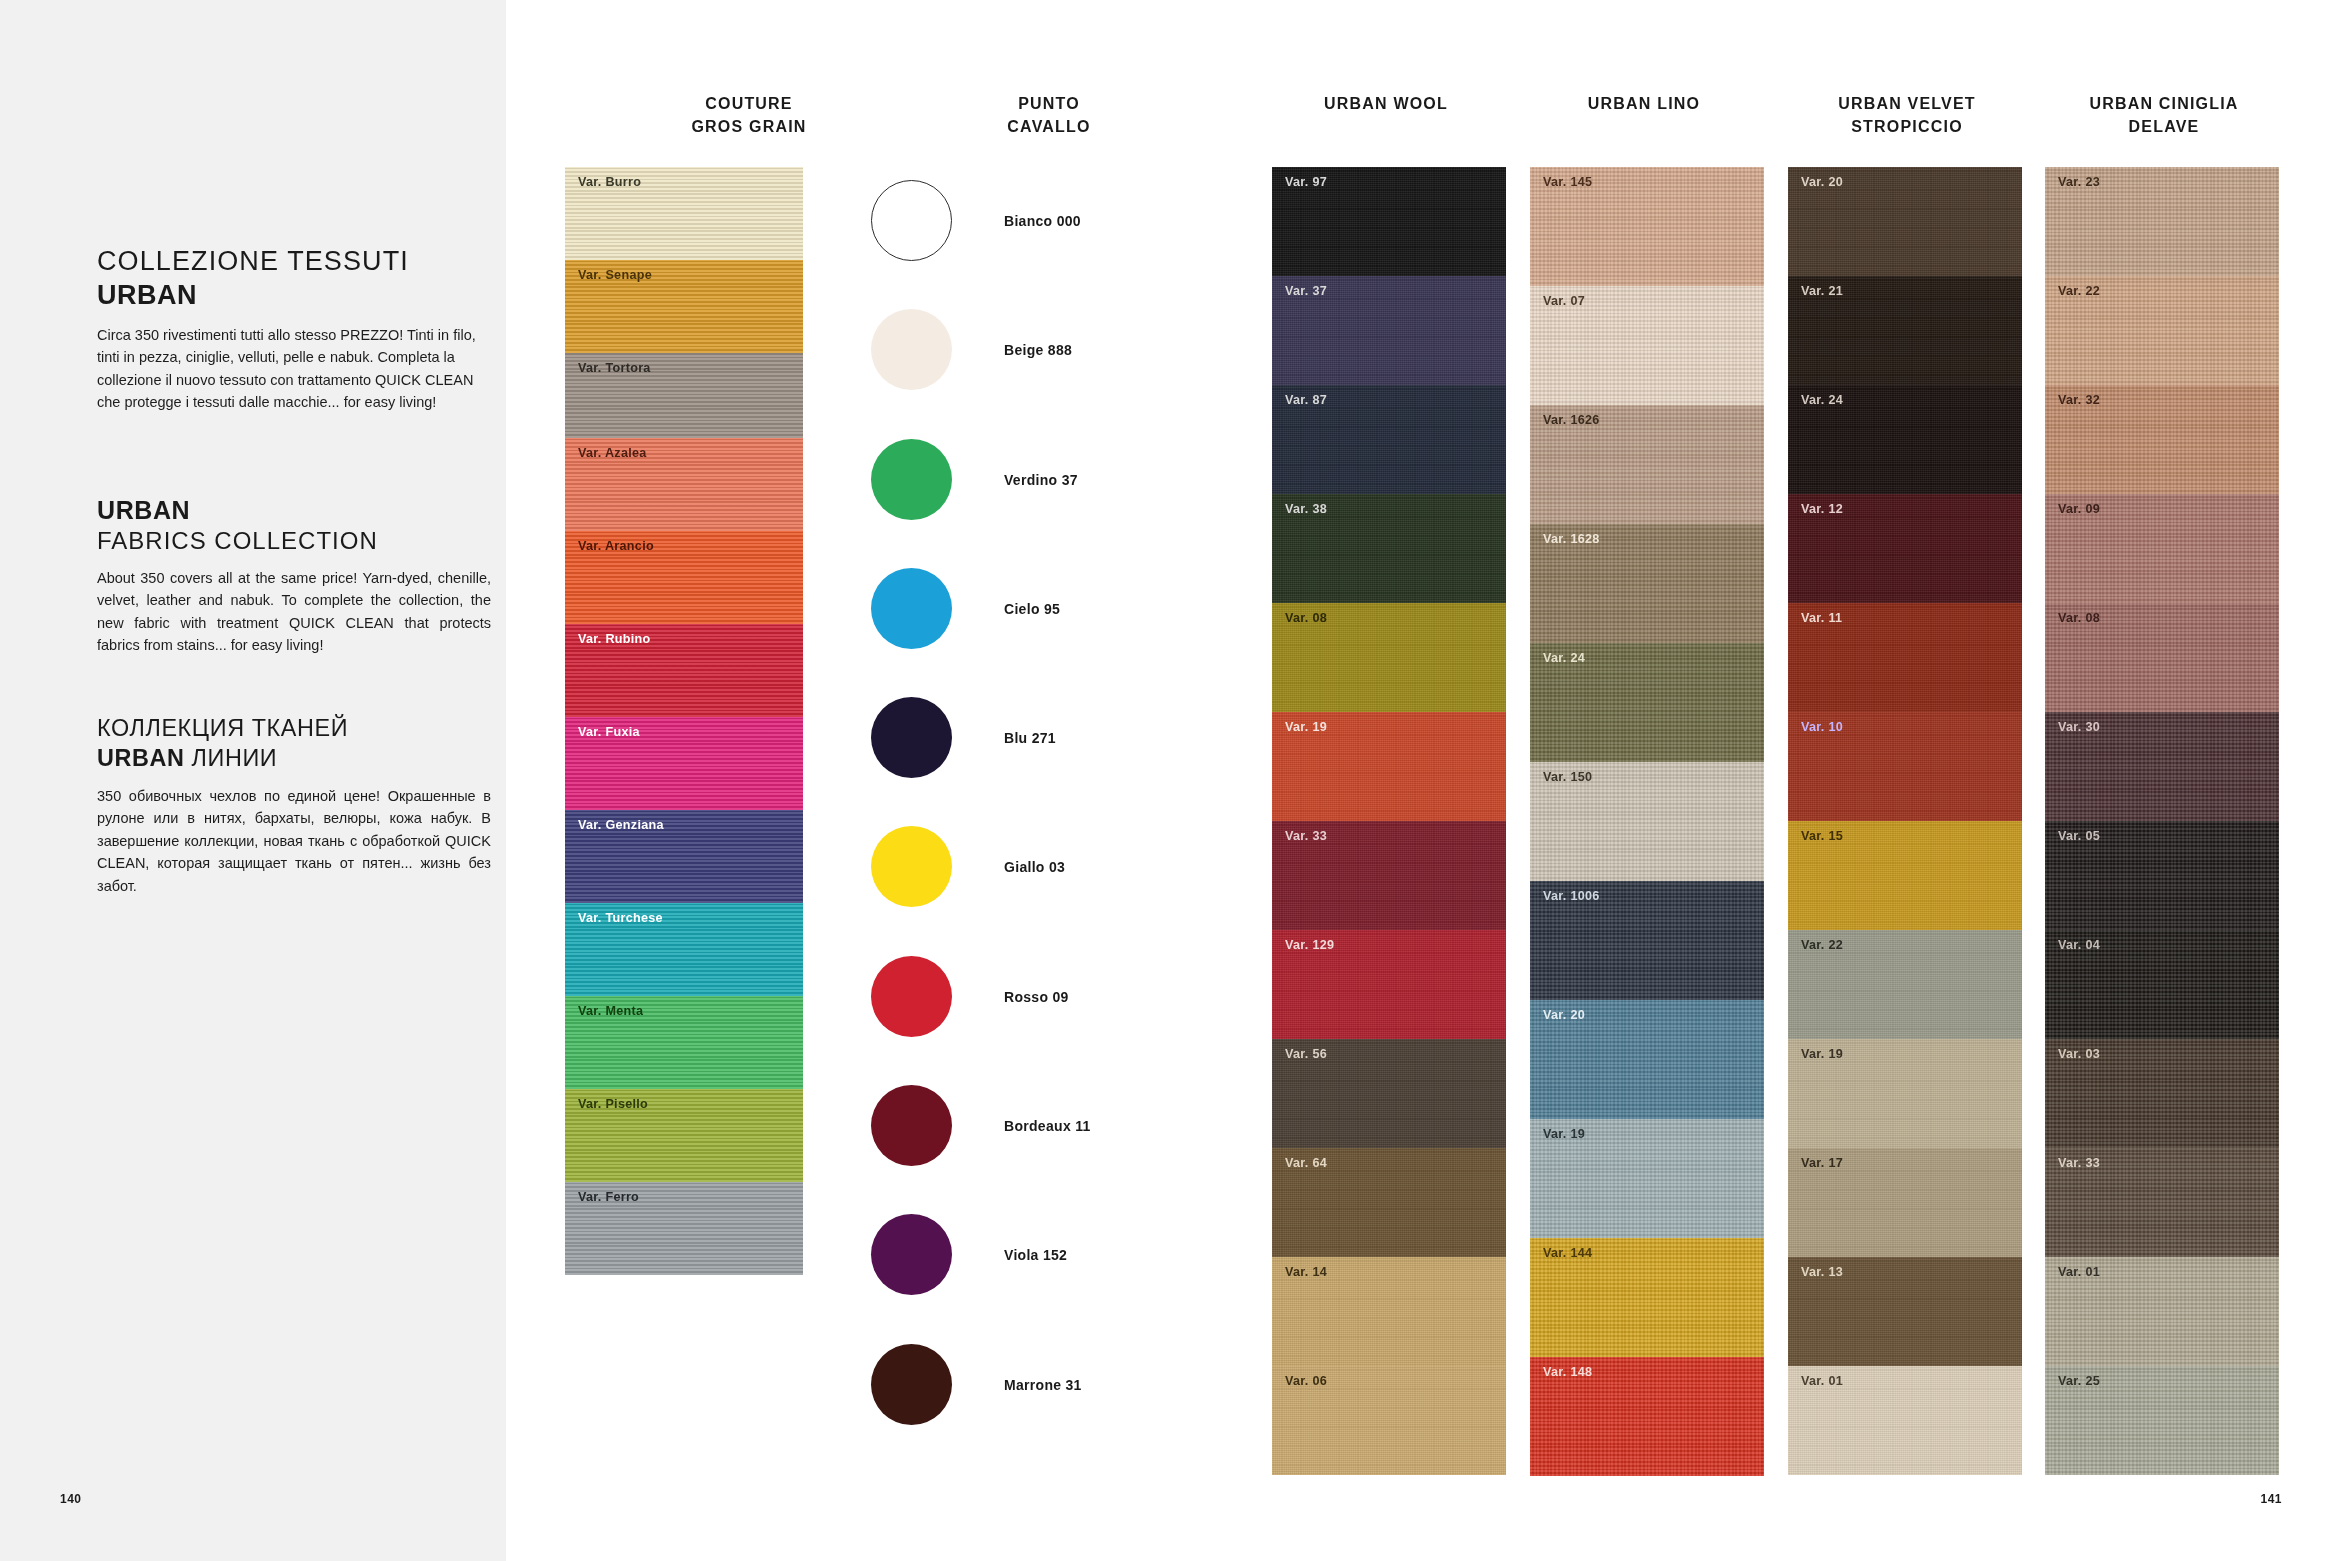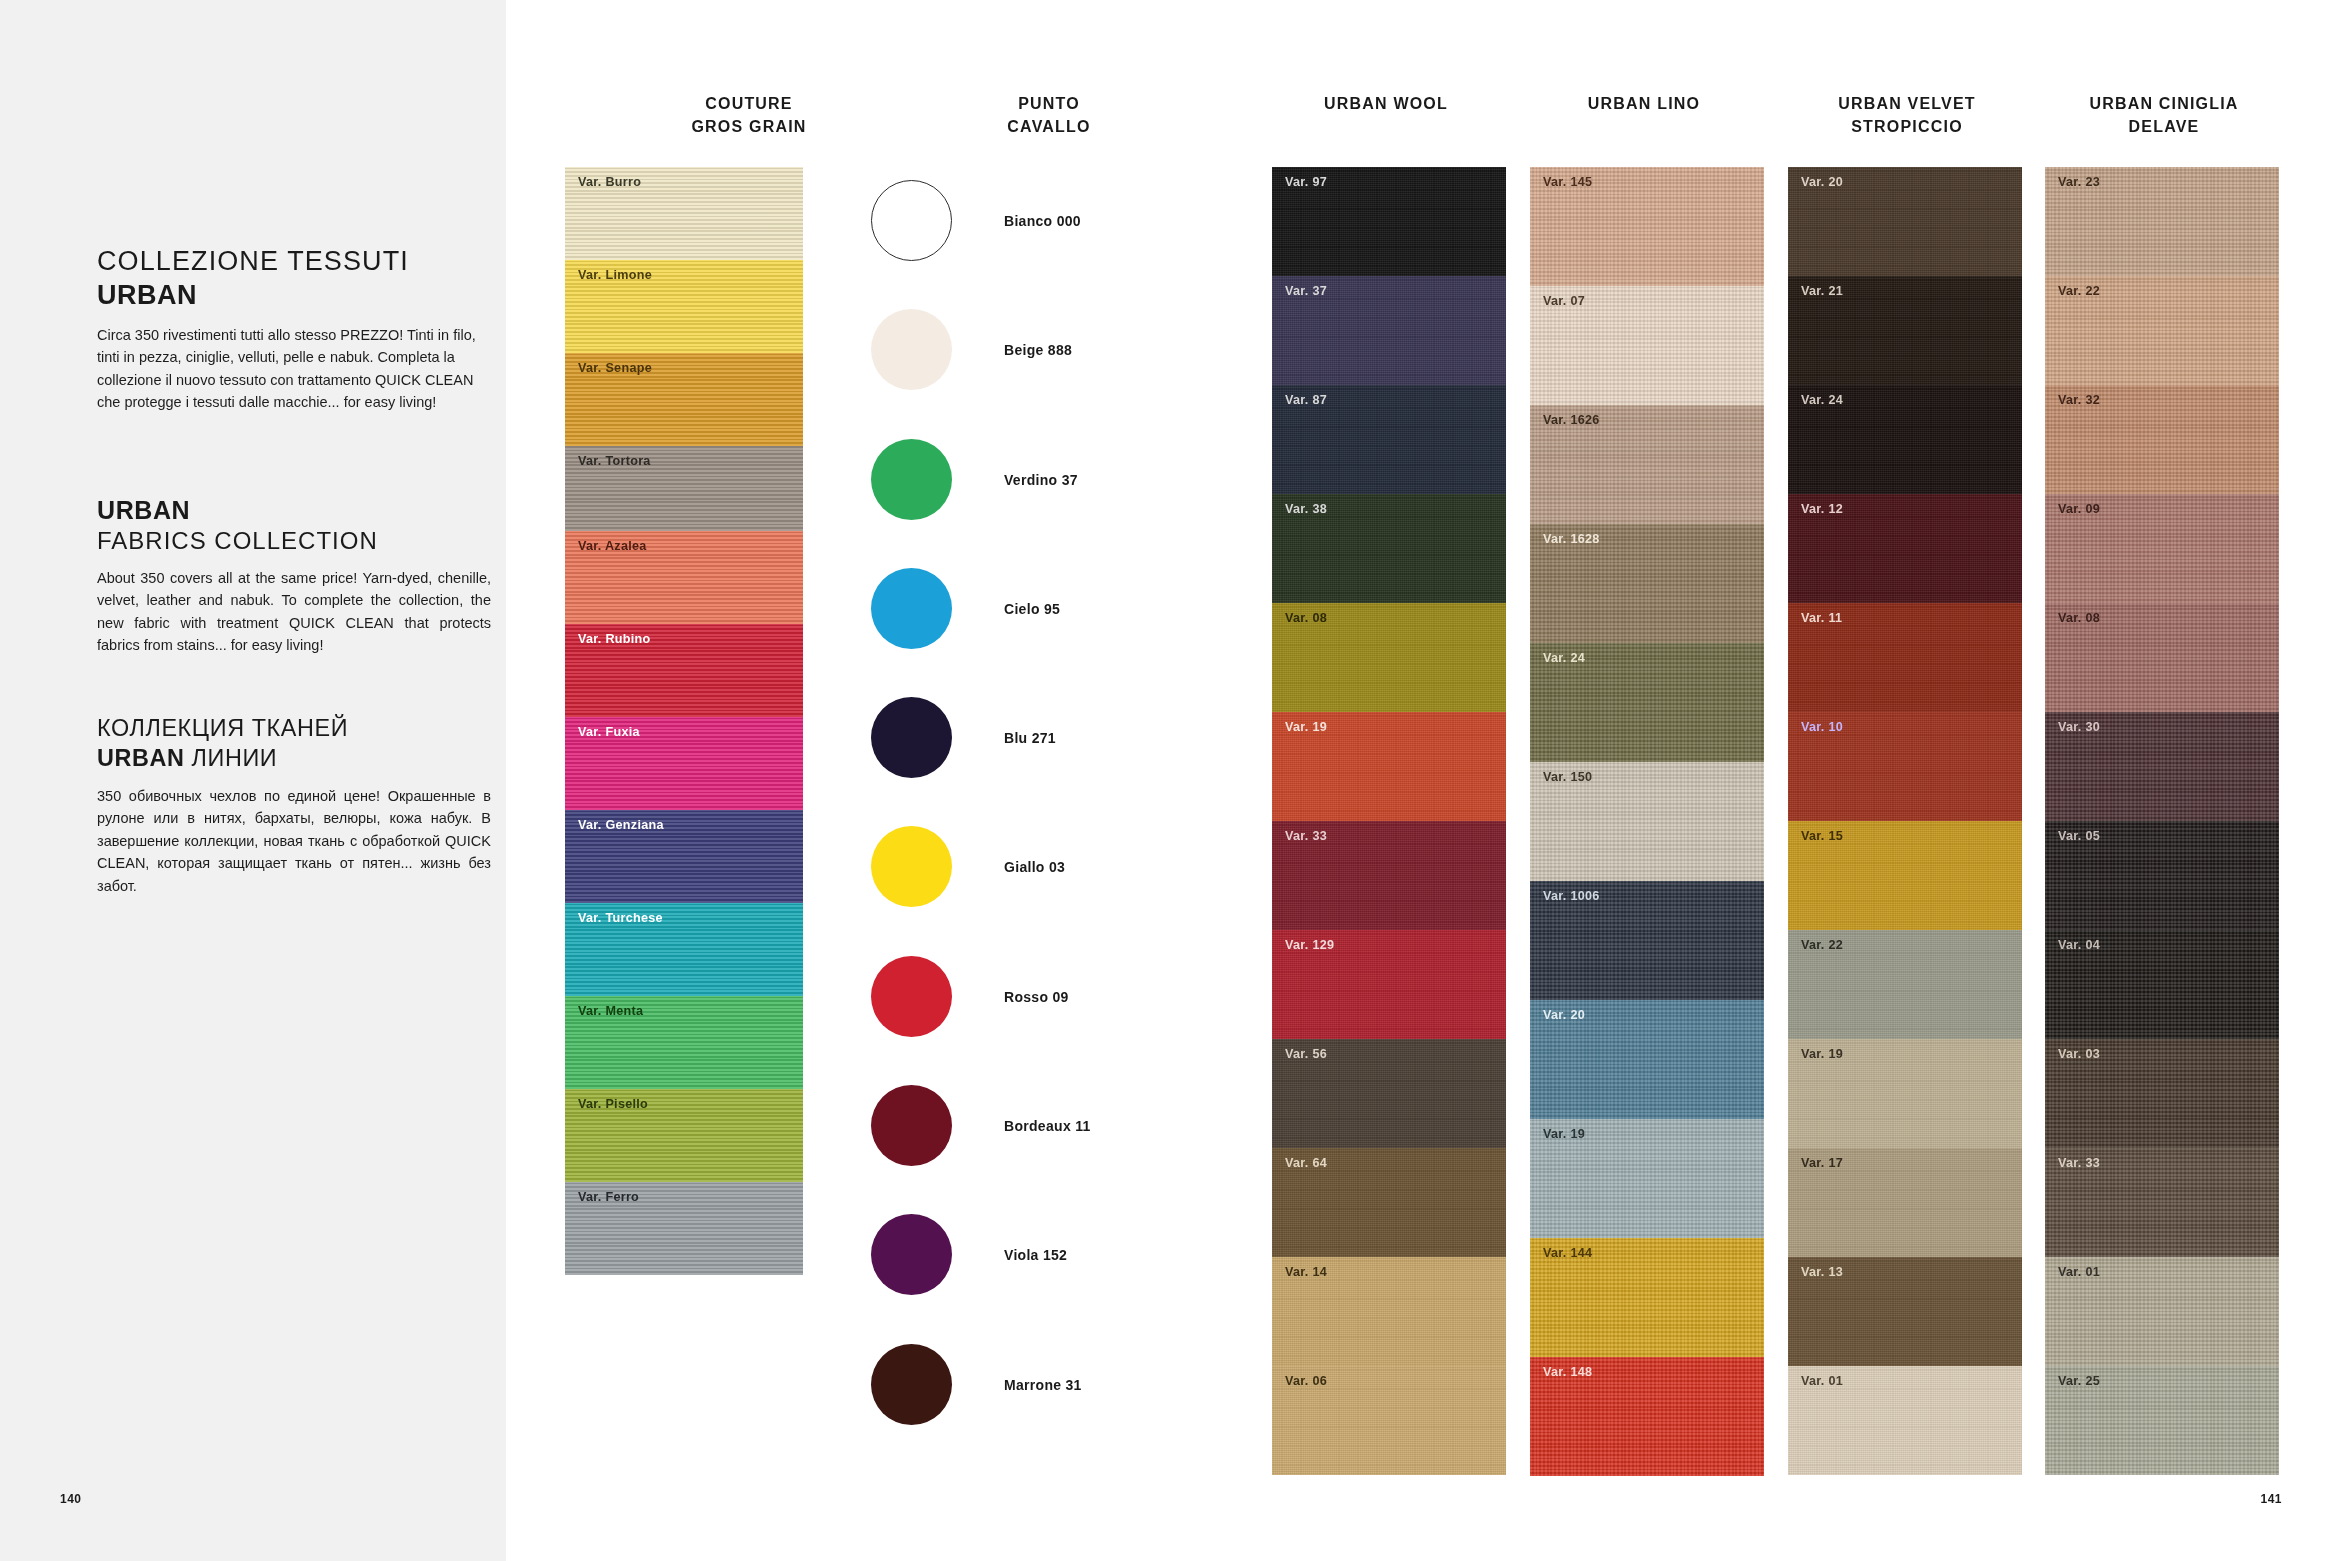--- a/index.html
+++ b/index.html
@@ -160,35 +160,35 @@
   <div class="col-head" style="left:2028px;top:92px;width:272px;">
     <div>URBAN CINIGLIA</div>
     <div>DELAVE</div>
   </div>
 
   <div class="swatch-col" id="col-gros" style="left:565px;top:167px;width:238px;height:1306px;">
       <div class="swatch" style="height: 93px; background: rgb(239, 230, 196);">
         <div class="tex-gros"></div>
         <div class="lbl" style="color: rgb(58, 58, 42);">Var. Burro</div>
       </div>
-      <div class="swatch" style="height: 93px; background: rgb(245, 217, 79);">
-        <div class="tex-gros"></div>
-        <div class="lbl" style="color: rgb(74, 61, 16);">Var. Limone</div>
-      </div>
       <div class="swatch" style="height: 93px; background: rgb(217, 156, 43);">
         <div class="tex-gros"></div>
         <div class="lbl" style="color: rgb(74, 51, 10);">Var. Senape</div>
       </div>
       <div class="swatch" style="height: 85px; background: rgb(155, 144, 134);">
         <div class="tex-gros"></div>
         <div class="lbl" style="color: rgb(46, 42, 38);">Var. Tortora</div>
       </div>
       <div class="swatch" style="height: 93px; background: rgb(233, 119, 90);">
         <div class="tex-gros"></div>
         <div class="lbl" style="color: rgb(77, 29, 18);">Var. Azalea</div>
+      </div>
+      <div class="swatch" style="height: 93px; background: rgb(236, 90, 42);">
+        <div class="tex-gros"></div>
+        <div class="lbl" style="color: rgb(77, 23, 8);">Var. Arancio</div>
       </div>
       <div class="swatch" style="height: 93px; background: rgb(207, 34, 55);">
         <div class="tex-gros"></div>
         <div class="lbl" style="color: rgb(255, 255, 255);">Var. Rubino</div>
       </div>
       <div class="swatch" style="height: 93px; background: rgb(224, 36, 124);">
         <div class="tex-gros"></div>
         <div class="lbl" style="color: rgb(255, 255, 255);">Var. Fuxia</div>
       </div>
       <div class="swatch" style="height: 93px; background: rgb(61, 63, 122);">

